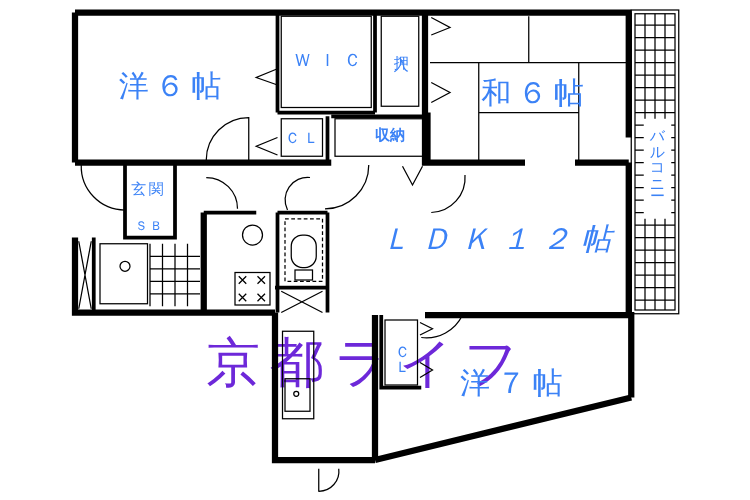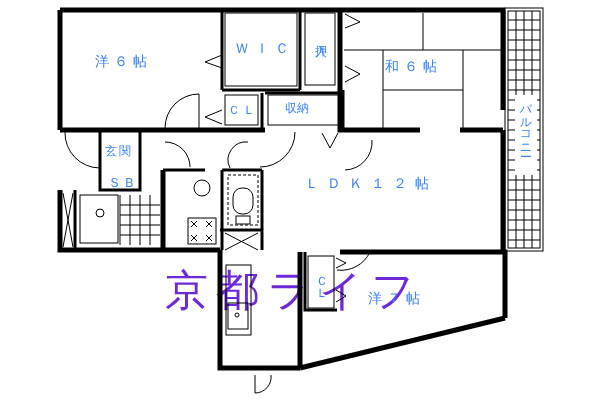--- a/index.html
+++ b/index.html
@@ -1,22 +1,22 @@
 <!DOCTYPE html>
 <html><head>
 <meta charset="utf-8">
 <style>
   html, body { margin:0; padding:0; background:#ffffff; }
   body { width:600px; height:400px; position:relative; overflow:hidden; font-family:"DejaVu Sans", sans-serif; }
   svg { position:absolute; left:0; top:0; }
   .label { position:absolute; color:#3b82f6; white-space:nowrap; }
-  .room-lg { font-size:14px; letter-spacing:5px; }
+  .room-lg { font-size:24px; letter-spacing:5px; }
   .room-md { font-size:14px; letter-spacing:6px; }
   .room-sm { font-size:12px; }
-  .tiny { font-size:13px; letter-spacing:2px; }
+  .tiny { font-size:10px; letter-spacing:2px; }
   .vert { writing-mode:vertical-rl; }
   .wm { position:absolute; color:#6d28d9; font-weight:normal; font-size:43px; letter-spacing:8px; z-index:0; }
 </style>
 </head>
 <body>
 
 <div class="wm" style="left:165px;top:262px;">京都ライフ</div>
 
 <svg width="600" height="400" viewBox="0 0 600 400">
   <g fill="none" stroke="#000">
@@ -106,21 +106,21 @@
       <circle cx="237" cy="315" r="2"></circle>
 
       <rect x="308" y="256" width="26" height="52"></rect>
     </g>
   </g>
 </svg>
 
 <div class="label room-lg" style="left:95px;top:53px;">洋６帖</div>
 <div class="label room-md" style="left:235px;top:40px;">ＷＩＣ</div>
 <div class="label room-sm" style="left:228px;top:102px;letter-spacing:3px;">ＣＬ</div>
-<div class="label room-sm" style="left:285px;top:100px;">収納</div>
+<div class="label room-sm" style="left:300px;top:100px;font-weight:bold;">収納</div>
 <div class="label room-sm vert" style="left:312px;top:35px;">押入</div>
 <div class="label room-lg" style="left:385px;top:58px;text-align:right;">和６帖</div>
 <div class="label room-sm vert" style="left:517px;top:95px;font-size:12px;">バルコニー</div>
 <div class="label tiny" style="left:105px;top:143px;font-size:12px;">玄関</div>
 <div class="label tiny" style="left:108px;top:174px;">ＳＢ</div>
-<div class="label room-lg" style="left:305px;top:175px;letter-spacing:8px;">ＬＤＫ１２帖</div>
+<div class="label room-lg" style="left:305px;top:175px;letter-spacing:8px;font-style:italic;">ＬＤＫ１２帖</div>
 <div class="label room-sm vert" style="left:313px;top:268px;">ＣＬ</div>
 <div class="label room-lg" style="left:368px;top:290px;font-family:Liberation Mono, monospace;">洋７帖</div>
 
 </body></html>

